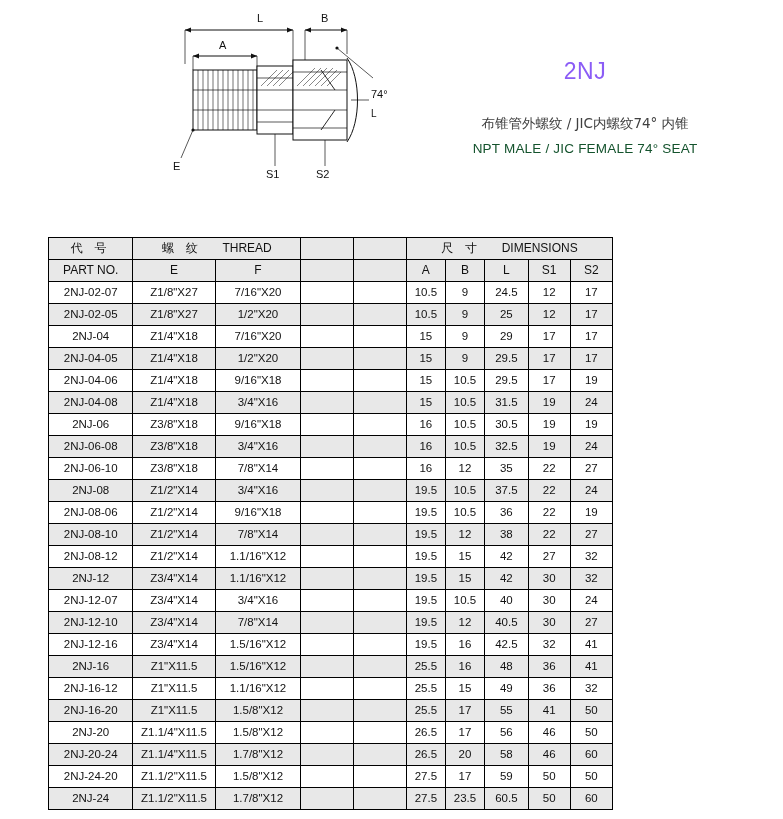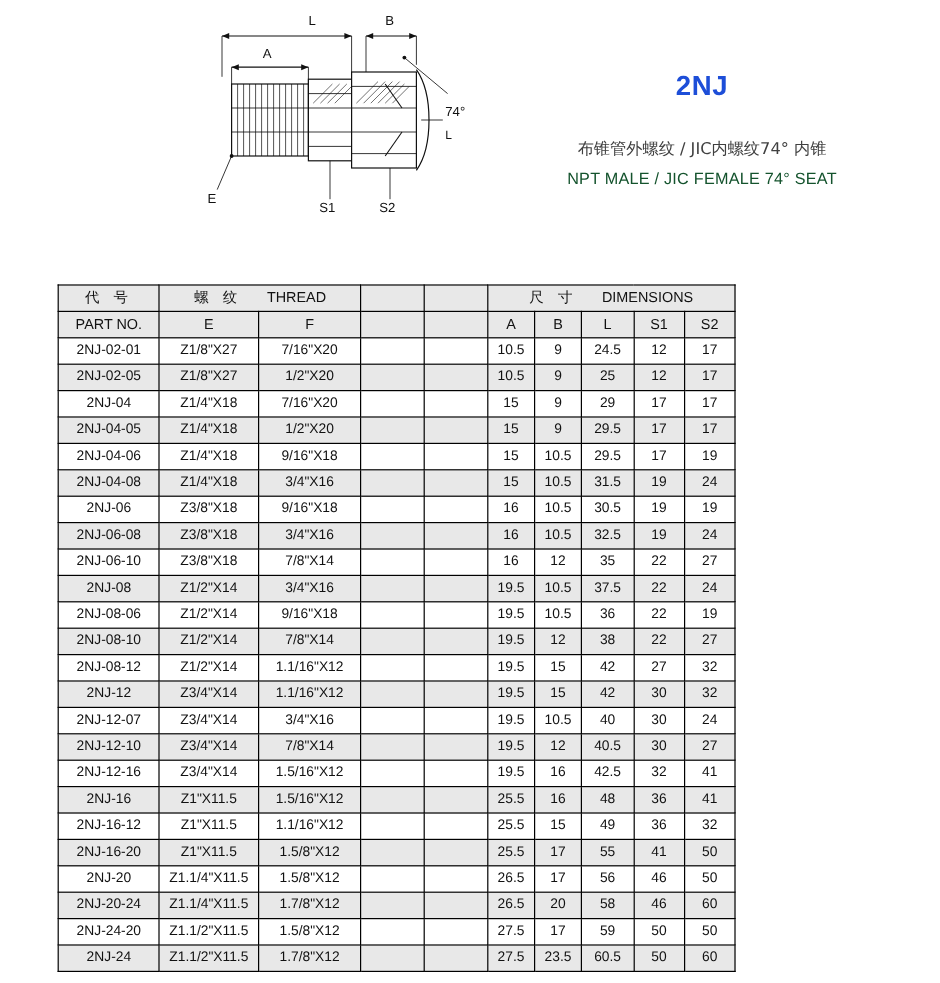--- a/index.html
+++ b/index.html
@@ -32,23 +32,23 @@
 
   .title-block {
     position: absolute;
     left: 400px;
     top: 58px;
     width: 370px;
     text-align: center;
   }
   .product-code {
     font-size: 23px;
-    font-weight: bold;
+    font-weight: normal;
     letter-spacing: 0.5px;
-    color: #1d4ed8;
+    color: #8b5cf6;
   }
   .desc-cn {
     margin-top: 30px;
     font-size: 13.5px;
     color: #404040;
     font-family: "DejaVu Sans", sans-serif;
   }
   .desc-en {
     margin-top: 8px;
     font-size: 13.5px;
@@ -256,21 +256,21 @@
         <th class="hdr-sub"></th>
         <th class="hdr-sub">A</th>
         <th class="hdr-sub">B</th>
         <th class="hdr-sub">L</th>
         <th class="hdr-sub">S1</th>
         <th class="hdr-sub">S2</th>
       </tr>
     </thead>
     <tbody id="spec-body">
         <tr>
-          <td class="part">2NJ-02-01</td>
+          <td class="part">2NJ-02-07</td>
           <td>Z1/8"X27</td>
           <td>7/16"X20</td>
           <td></td>
           <td></td>
           <td>10.5</td>
           <td>9</td>
           <td>24.5</td>
           <td>12</td>
           <td>17</td>
         </tr>

